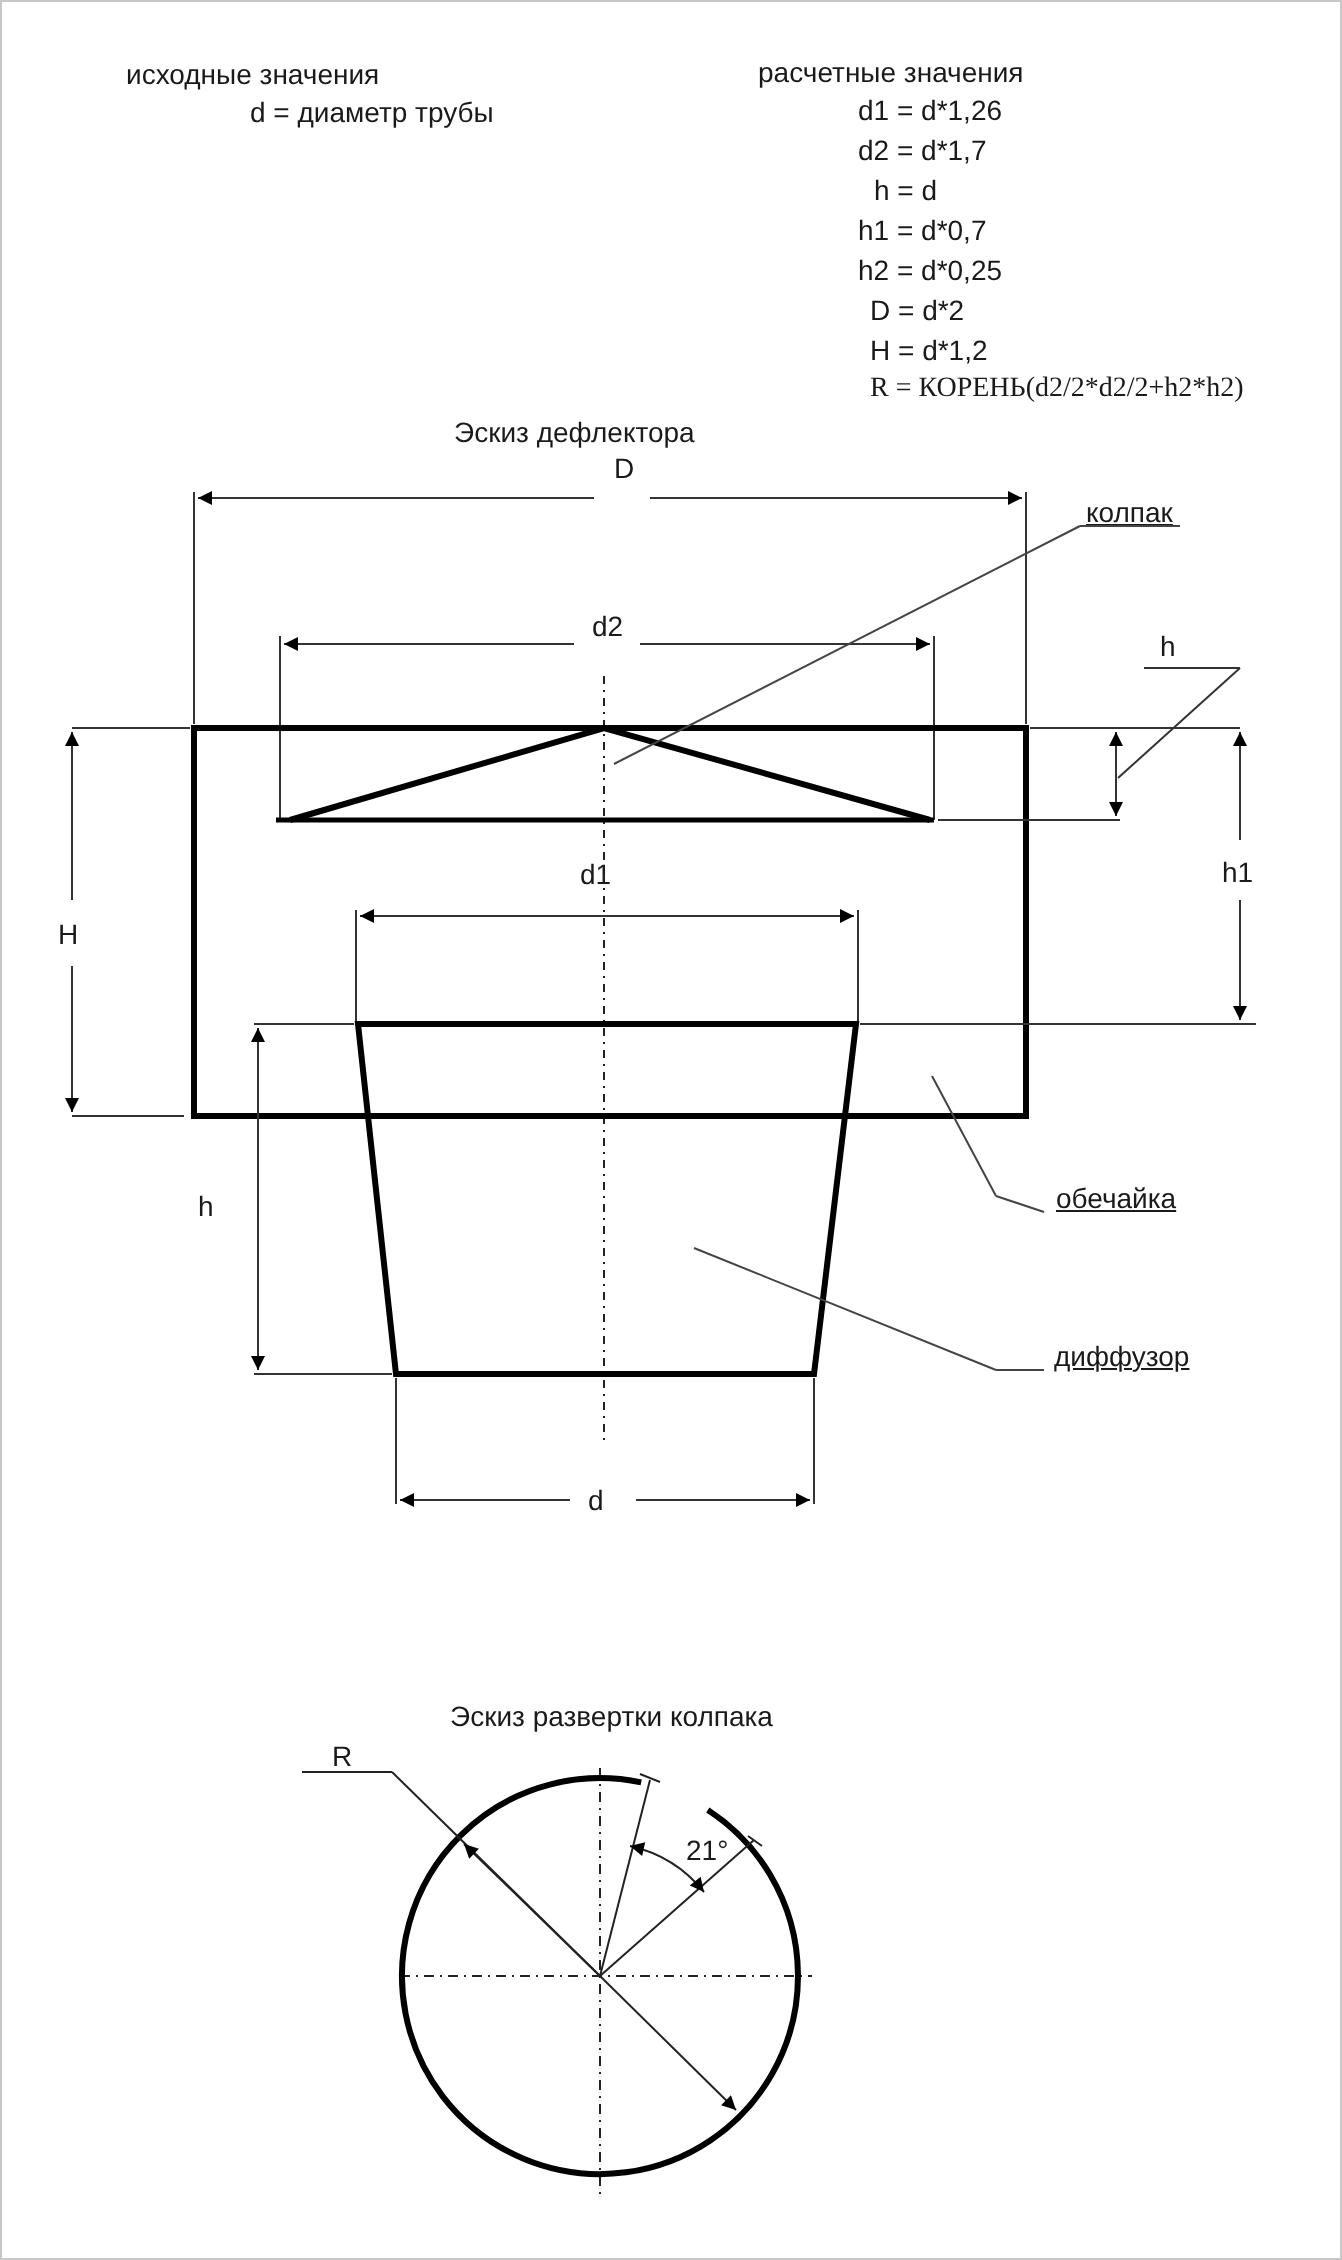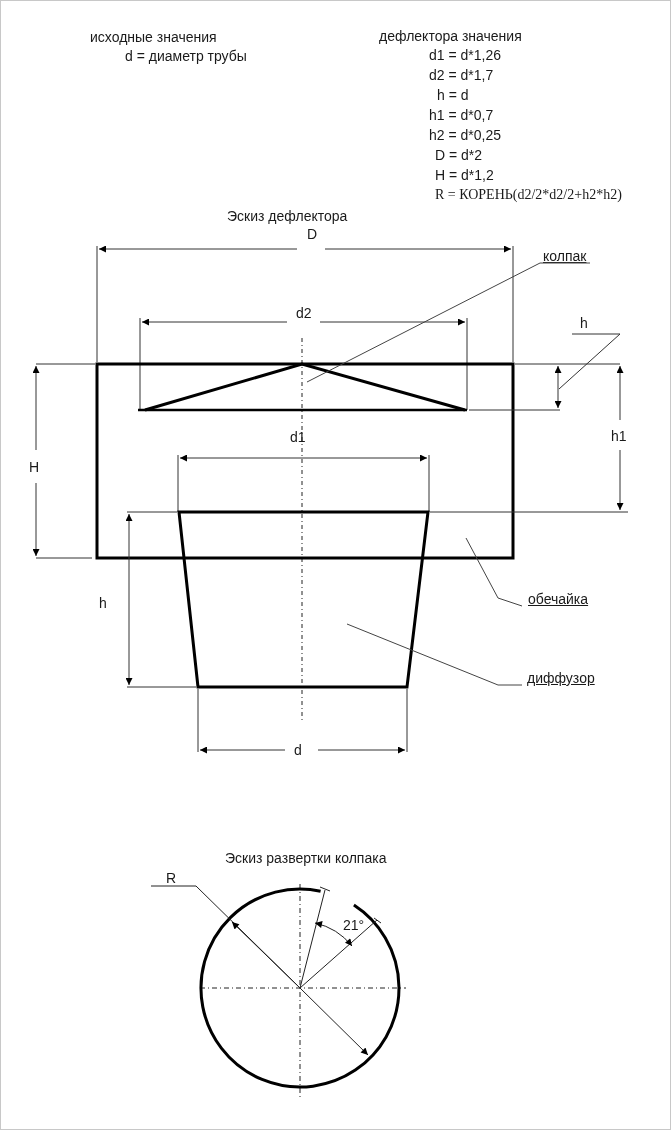--- a/index.html
+++ b/index.html
@@ -14,24 +14,24 @@
     font-size: 14px; color: #1a1a1a; white-space: nowrap; line-height: 16px;
   }
   .u { text-decoration: underline; }
   .formula { position: absolute; font-family: "Liberation Sans", sans-serif; font-size: 14px; color: #1a1a1a; white-space: nowrap; line-height: 16px; margin-left: 12px; }
 </style>
 </head>
 <body>
 
 <div class="frame"></div>
 
-<div class="txt" style="left:90px;top:29px;">исходные значения</div>
+<div class="txt" style="left:63px;top:29px;">исходные значения</div>
 <div class="txt" style="left:125px;top:48px;">d = диаметр трубы</div>
 
-<div class="txt" style="left:379px;top:28px;">дефлектора значения</div>
+<div class="txt" style="left:379px;top:28px;">расчетные значения</div>
 <div class="formula" style="left:417px;top:47px;">d1 = d*1,26</div>
 <div class="formula" style="left:417px;top:67px;">d2 = d*1,7</div>
 <div class="formula" style="left:425px;top:87px;">h = d</div>
 <div class="formula" style="left:417px;top:107px;">h1 = d*0,7</div>
 <div class="formula" style="left:417px;top:127px;">h2 = d*0,25</div>
 <div class="formula" style="left:423px;top:147px;">D = d*2</div>
 <div class="formula" style="left:423px;top:167px;">H = d*1,2</div>
 <div class="formula" style="left:423px;top:187px;font-family:Liberation Serif, serif;">R = КОРЕНЬ(d2/2*d2/2+h2*h2)</div>
 
 <div class="txt" style="left:227px;top:208px;">Эскиз дефлектора</div>

